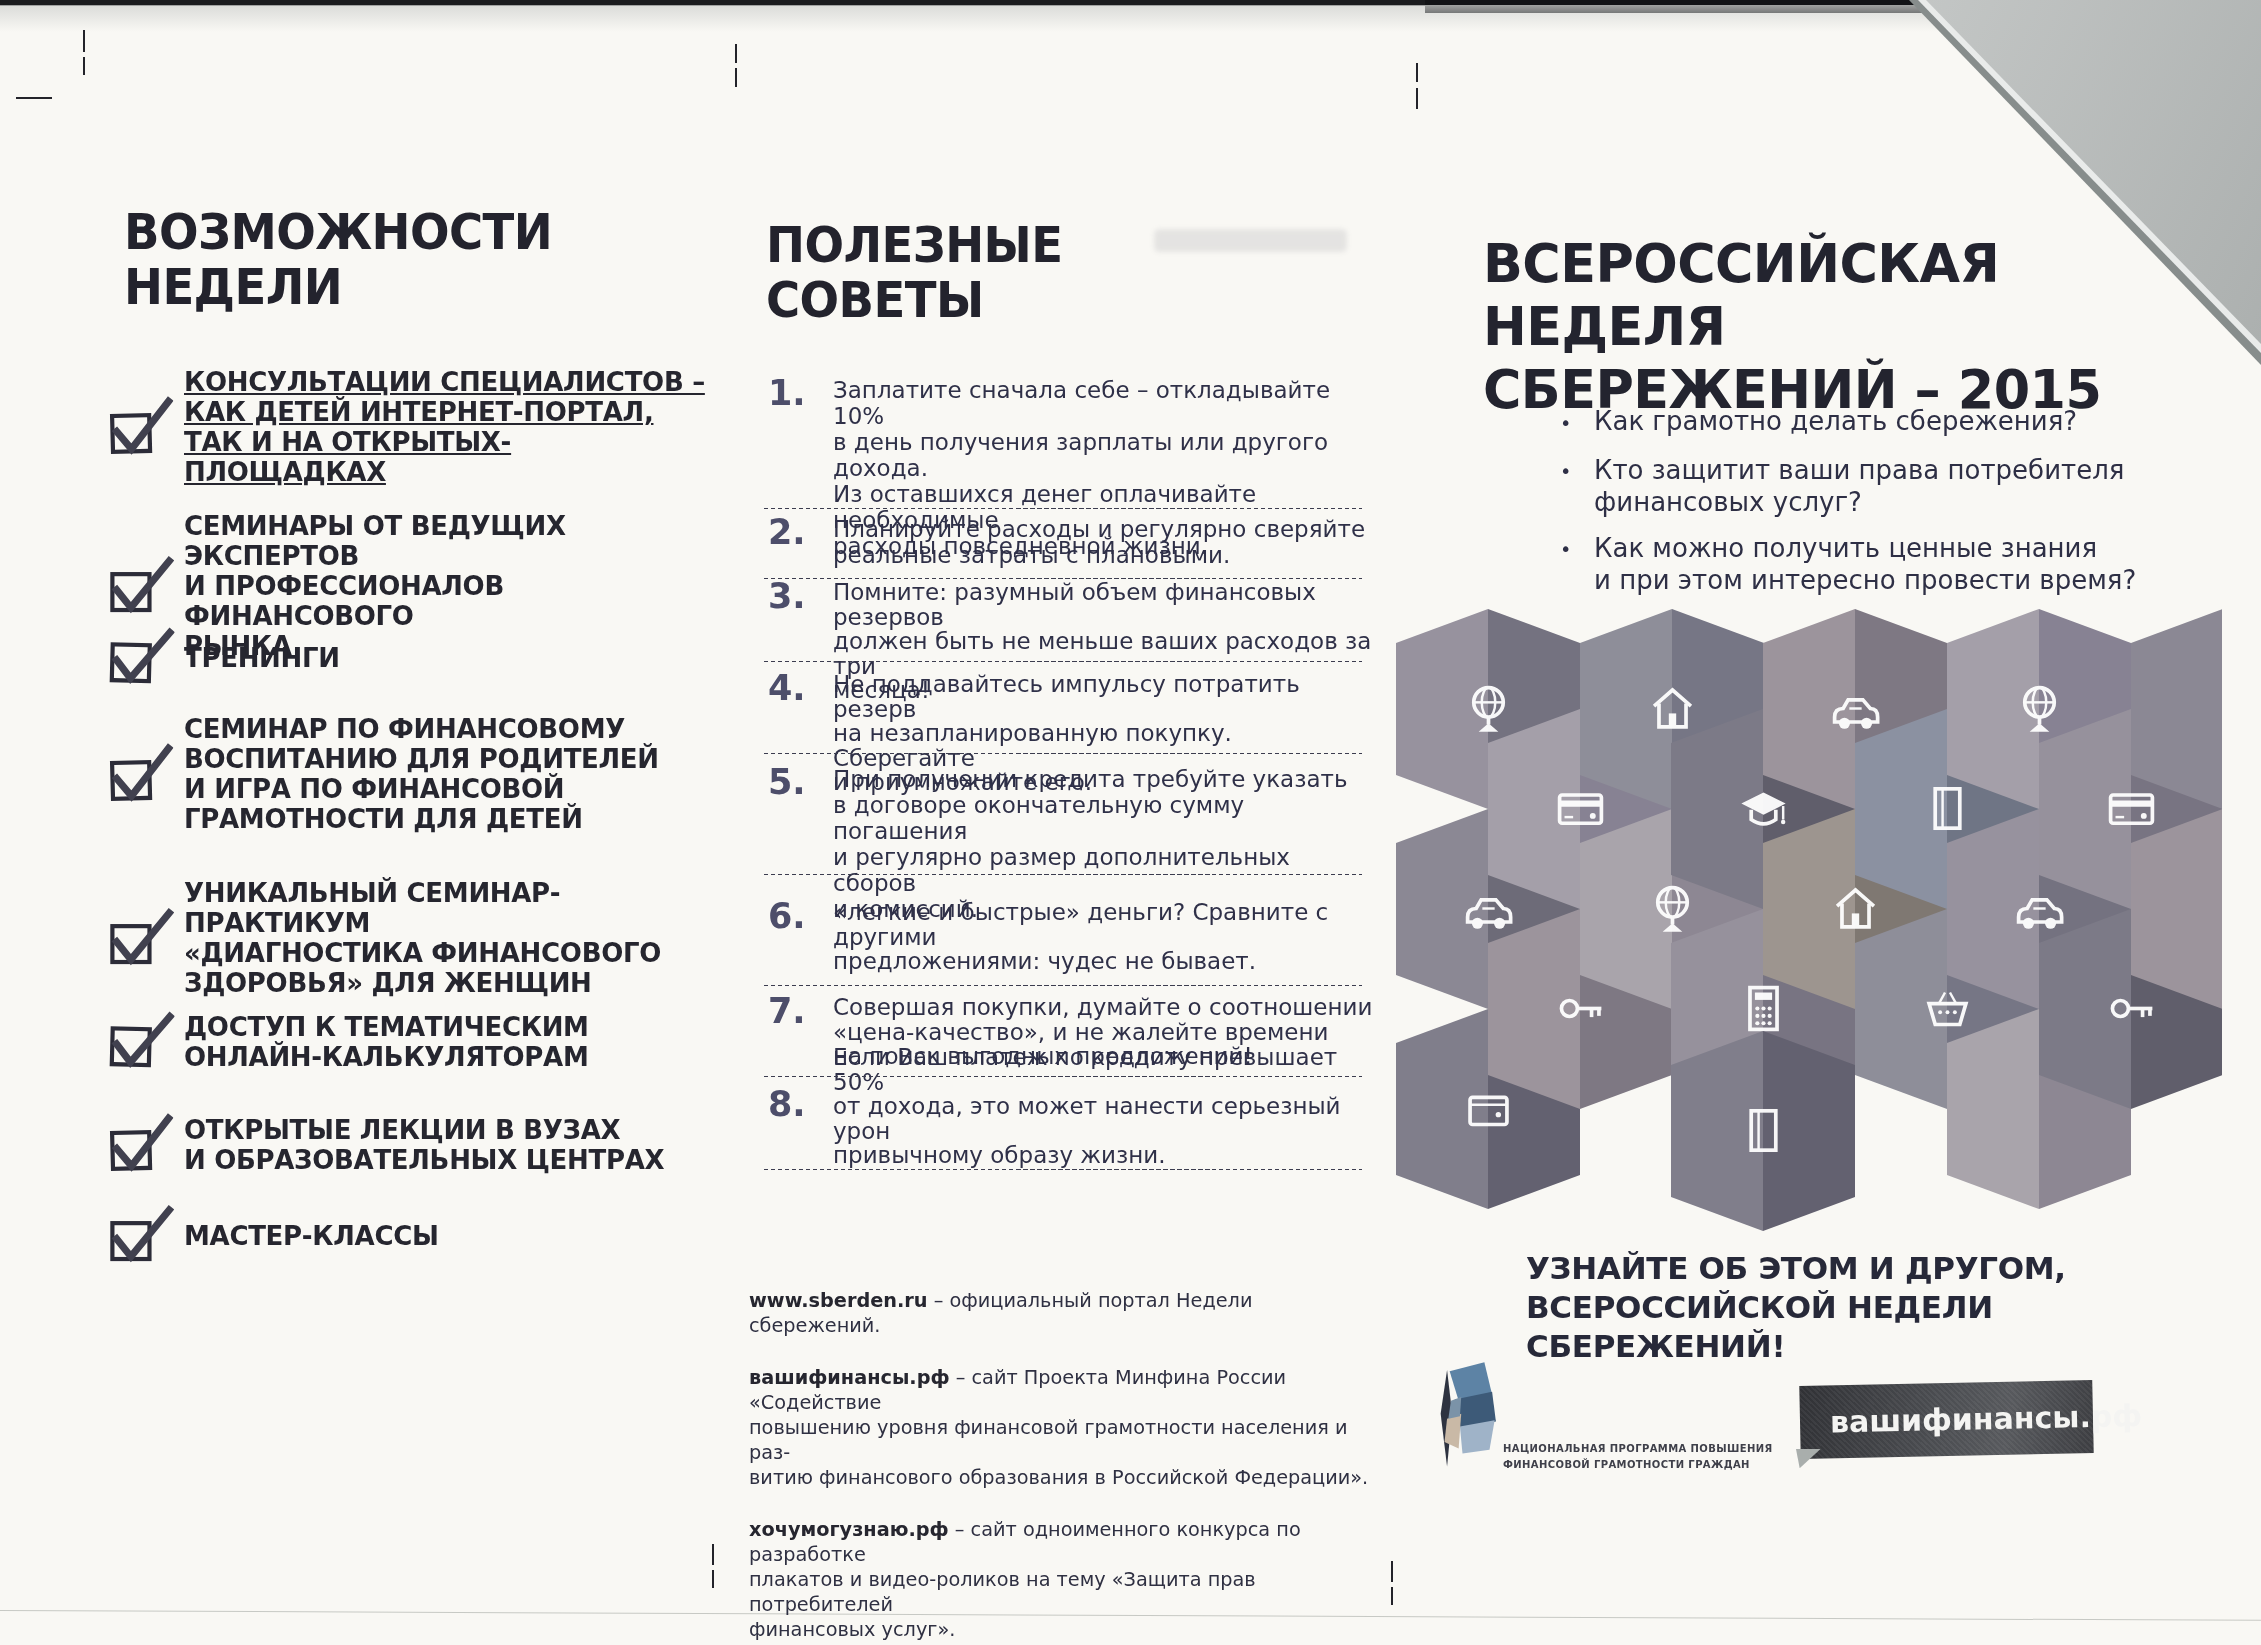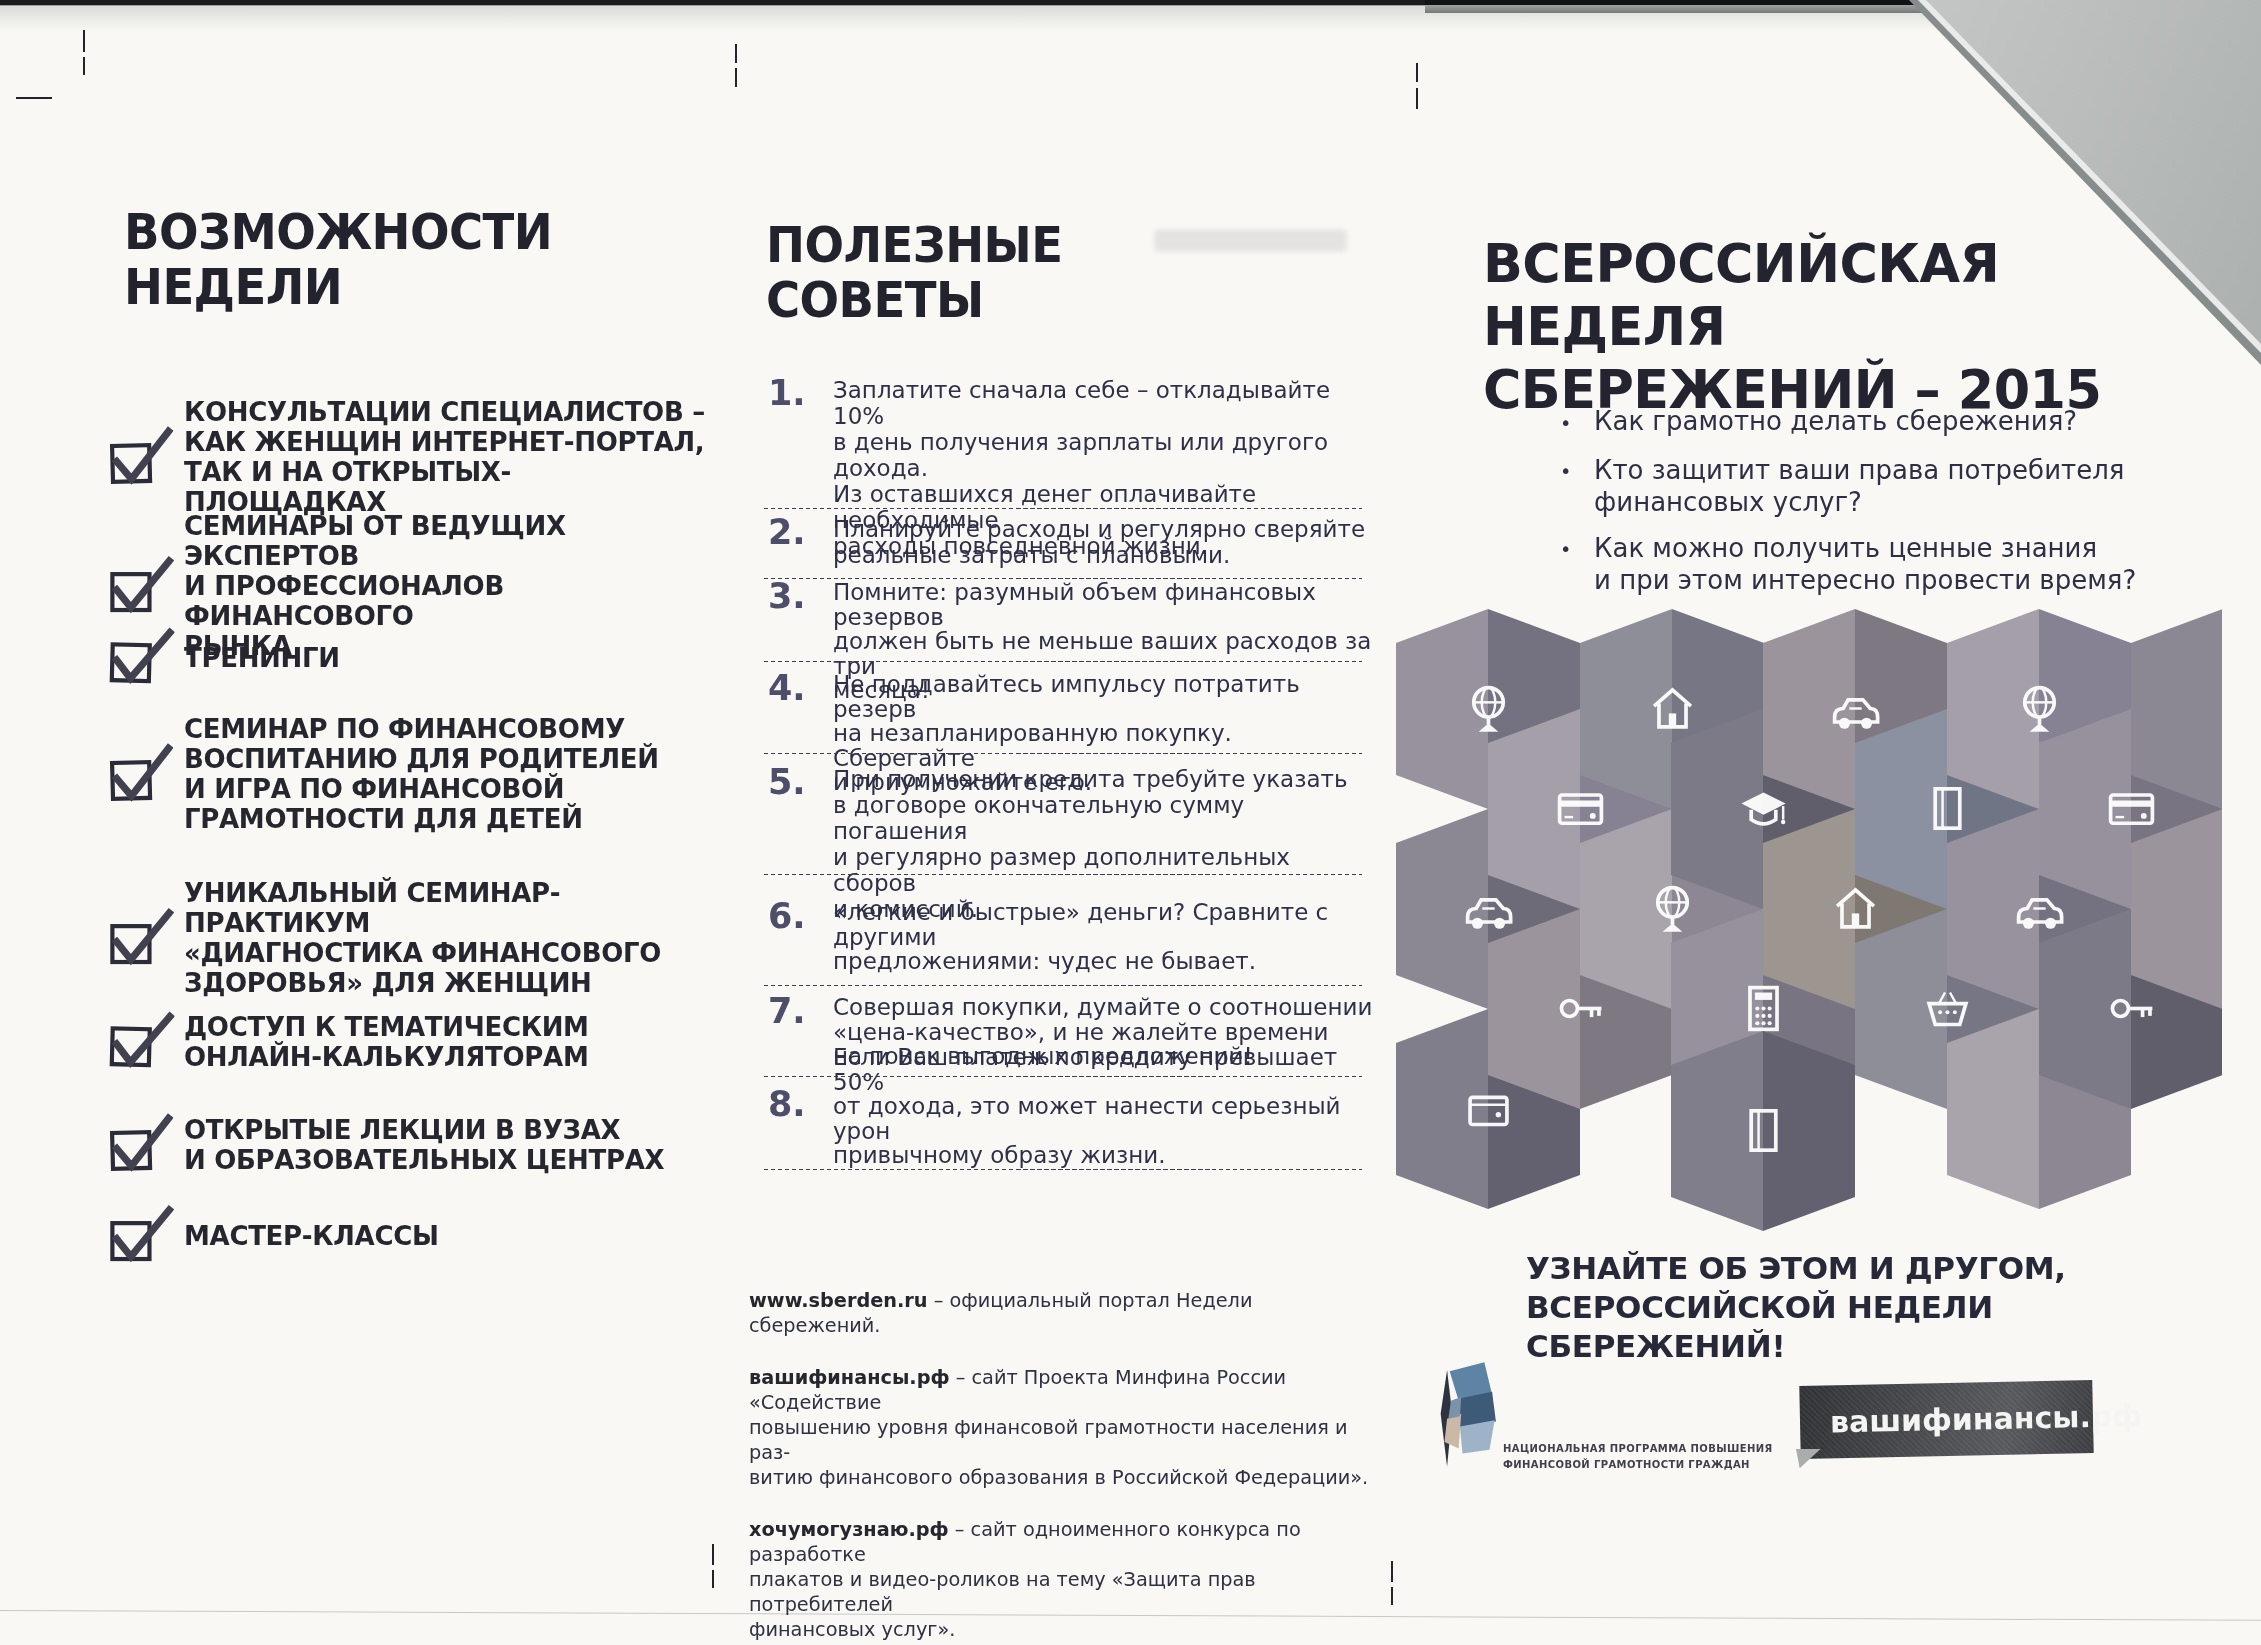--- a/index.html
+++ b/index.html
@@ -74,28 +74,28 @@
   <div class="abs tick" style="left:1391px;top:1561px;height:20.6px"></div>
   <div class="abs tick" style="left:1391px;top:1587px;height:18px"></div>
   <div class="abs botline"></div>
   <div class="abs ghost" style="left:1154px;top:229px;width:193px;height:23px"></div>
 
   <div class="abs h1" style="left:124px;top:205px">
     <span>ВОЗМОЖНОСТИ</span>
     <span>НЕДЕЛИ</span>
   </div>
   <div id="checklist">
-      <div class="chk-item abs" style="left: 107px; top: 397px; width: 606px;">
+      <div class="chk-item abs" style="left: 107px; top: 367px; width: 606px; text-decoration: underline;">
         <div class="chk-box" style="transform: rotate(-1.5deg);"><svg viewBox="0 0 112 102" width="67" height="61">
             <rect x="9" y="32" width="62" height="60" fill="none" stroke="#2c2c38" stroke-width="7"></rect>
             <path d="M16 58 L40 88 L104 10" fill="none" stroke="#41414f" stroke-width="12" stroke-linecap="square"></path>
           </svg></div>
         <div class="chk-text">
           <div>КОНСУЛЬТАЦИИ СПЕЦИАЛИСТОВ –</div>
-          <div>КАК ЖЕНЩИН ИНТЕРНЕТ-ПОРТАЛ,</div>
+          <div>КАК ДЕТЕЙ ИНТЕРНЕТ-ПОРТАЛ,</div>
           <div>ТАК И НА ОТКРЫТЫХ-ПЛОЩАДКАХ</div>
         </div>
       </div>
       <div class="chk-item abs" style="left: 107px; top: 511px; width: 606px;">
         <div class="chk-box" style="transform: rotate(0deg);"><svg viewBox="0 0 112 102" width="67" height="61">
             <rect x="9" y="32" width="62" height="60" fill="none" stroke="#2c2c38" stroke-width="7"></rect>
             <path d="M16 58 L40 88 L104 10" fill="none" stroke="#41414f" stroke-width="12" stroke-linecap="square"></path>
           </svg></div>
         <div class="chk-text">
           <div>СЕМИНАРЫ ОТ ВЕДУЩИХ ЭКСПЕРТОВ</div>

